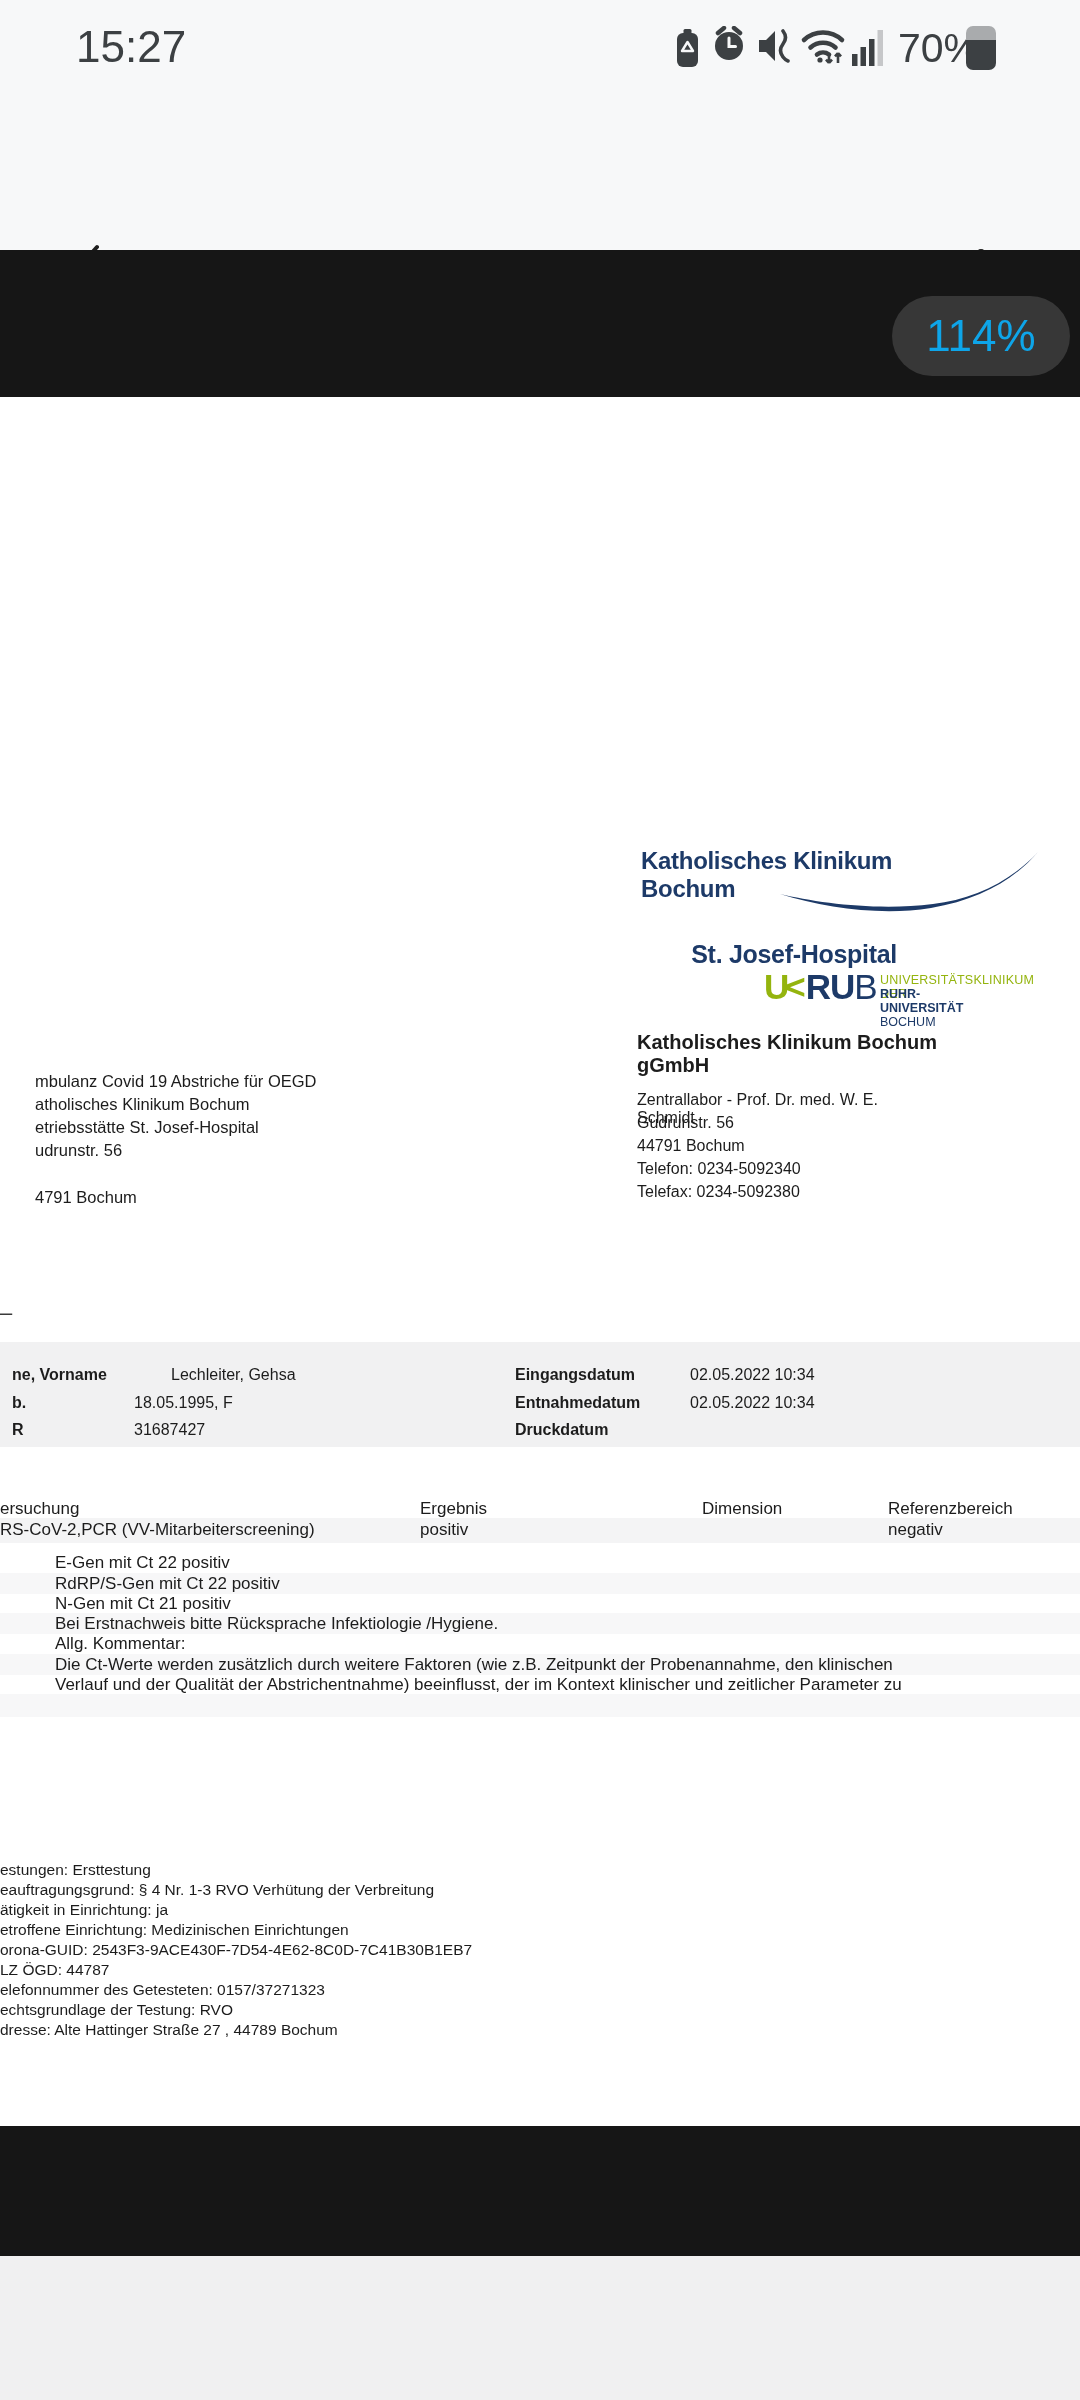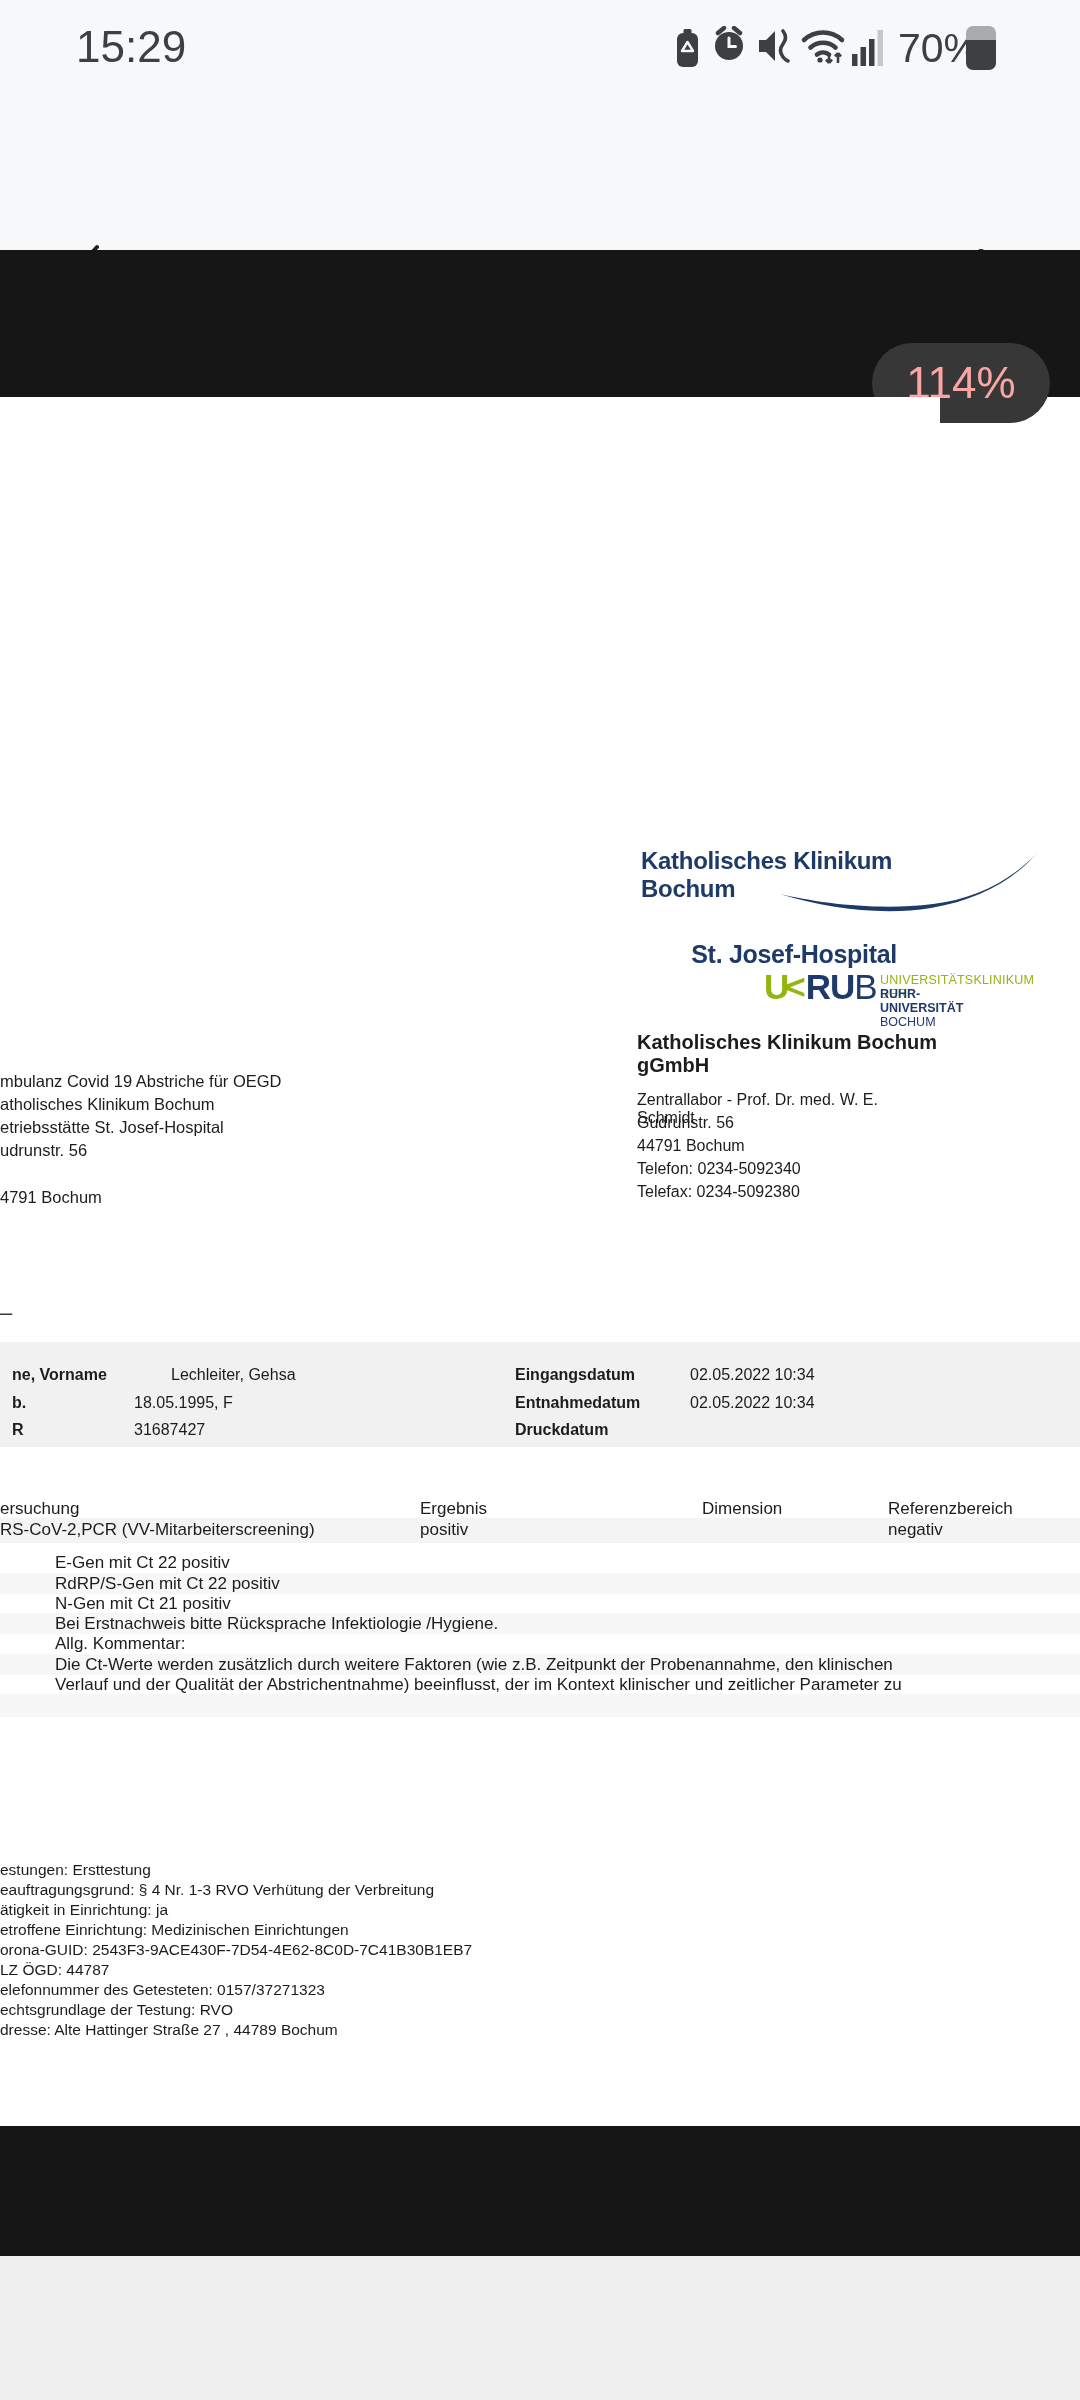--- a/index.html
+++ b/index.html
@@ -14,41 +14,41 @@
   #battery-shape{width:30px;height:44px;border-radius:7px;
     background:linear-gradient(to bottom,#a9abad 0 32%,#3c4043 32% 100%);}
   #batt-pct{top:25px;font-size:41px;color:#3c4043;}
 
   
   #app-bar{left:0;top:100px;width:1080px;height:150px;background:#f7f8f9;}
   #doc-title{left:165px;top:112px;font-size:57px;color:#141414;letter-spacing:-1px;}
 
   
   .dark-band{left:0;width:1080px;background:#161616;}
-  #zoom-badge{left:872px;top:296px;width:178px;height:80px;border-radius:40px;
-    background:#373737;color:#fca5a5;font-size:44px;display:flex;
-    align-items:center;justify-content:center;margin-top:47px;}
+  #zoom-badge{left:892px;top:296px;width:178px;height:80px;border-radius:40px;
+    background:#373737;color:#0ea5e9;font-size:44px;display:flex;
+    align-items:center;justify-content:center;}
 
   
   #doc{left:0;top:397px;width:940px;height:1729px;background:#ffffff;color:#1c1c1c;}
   .navy{color:#1d3a68;}
   .green{color:#94b40e;}
   #logo-clinic{left:641px;top:450px;font-size:24px;font-weight:bold;letter-spacing:-0.3px;}
   #logo-hospital{right:43px;top:543px;font-size:25px;font-weight:bold;letter-spacing:-0.3px;}
   #ukrub{left:764px;top:570px;font-size:35px;letter-spacing:-1px;}
   #ukrub .u{font-weight:800;}
   #ukrub .k{font-weight:800;margin:0 1px 0 -3px;}
   #ukrub .ru{font-weight:800;}
   #ukrub .b{font-weight:400;}
   #uni1{left:880px;top:576px;font-size:12.5px;font-weight:normal;letter-spacing:0.2px;}
   #uni2{left:880px;top:590px;font-size:12.5px;}
   #uni2 b{font-weight:bold;}
   #sender-heading{left:637px;top:634px;font-size:20px;font-weight:bold;}
   .sender-line{left:637px;font-size:16px;}
-  .recip-line{left:0px;font-size:16.5px;}
+  .recip-line{left:0px;font-size:16.5px;padding-left:35px;}
   #fold-mark{left:0px;top:903px;font-size:22px;color:#3a3a3a;}
 
   #patient-band{left:0;top:945px;width:1080px;height:105px;background:#f1f1f2;}
   .pt{font-size:16px;padding-left:12px;}
   .pt.b{font-weight:bold;}
 
   .th{font-size:17px;}
   #result-stripe{left:0;top:1121px;width:1080px;height:25px;background:#f4f4f5;}
   .td{font-size:17px;}
 
@@ -59,21 +59,21 @@
 
   
   #nav-bar{left:0;top:2256px;width:1080px;height:144px;background:#f0f0f1;}
 </style>
 </head>
 <body>
 
 <div id="screen">
 
   <div class="abs" id="status-bar">
-    <div class="abs" id="clock">15:29</div>
+    <div class="abs" id="clock">15:27</div>
 
     <div class="abs sicon" style="left:676px;top:29px;">
       <svg width="23" height="38" viewBox="0 0 23 38">
         <rect x="7.5" y="0" width="8" height="5" rx="1.5" fill="#3c4043"></rect>
         <rect x="1" y="4" width="21" height="34" rx="6" fill="#3c4043"></rect>
         <path d="M11.5 13 l5.5 9 h-11 z" fill="none" stroke="#f7f8f9" stroke-width="2.4" stroke-linejoin="round"></path>
       </svg>
     </div>
 
     <div class="abs sicon" style="left:712px;top:26px;">

